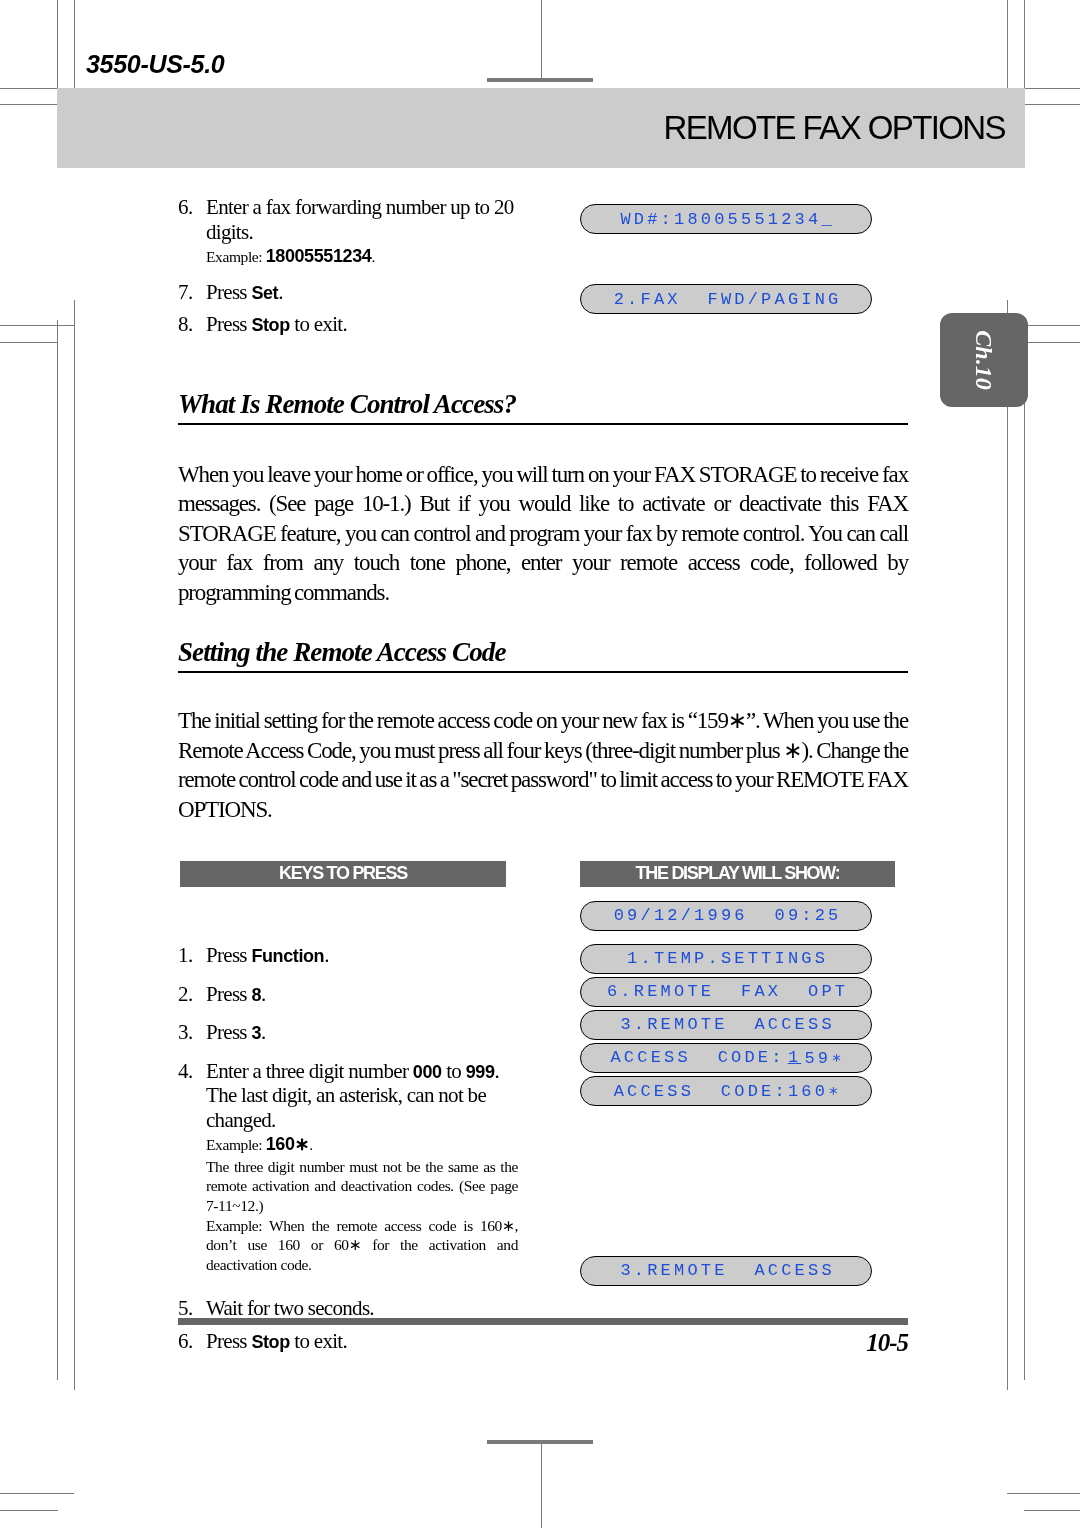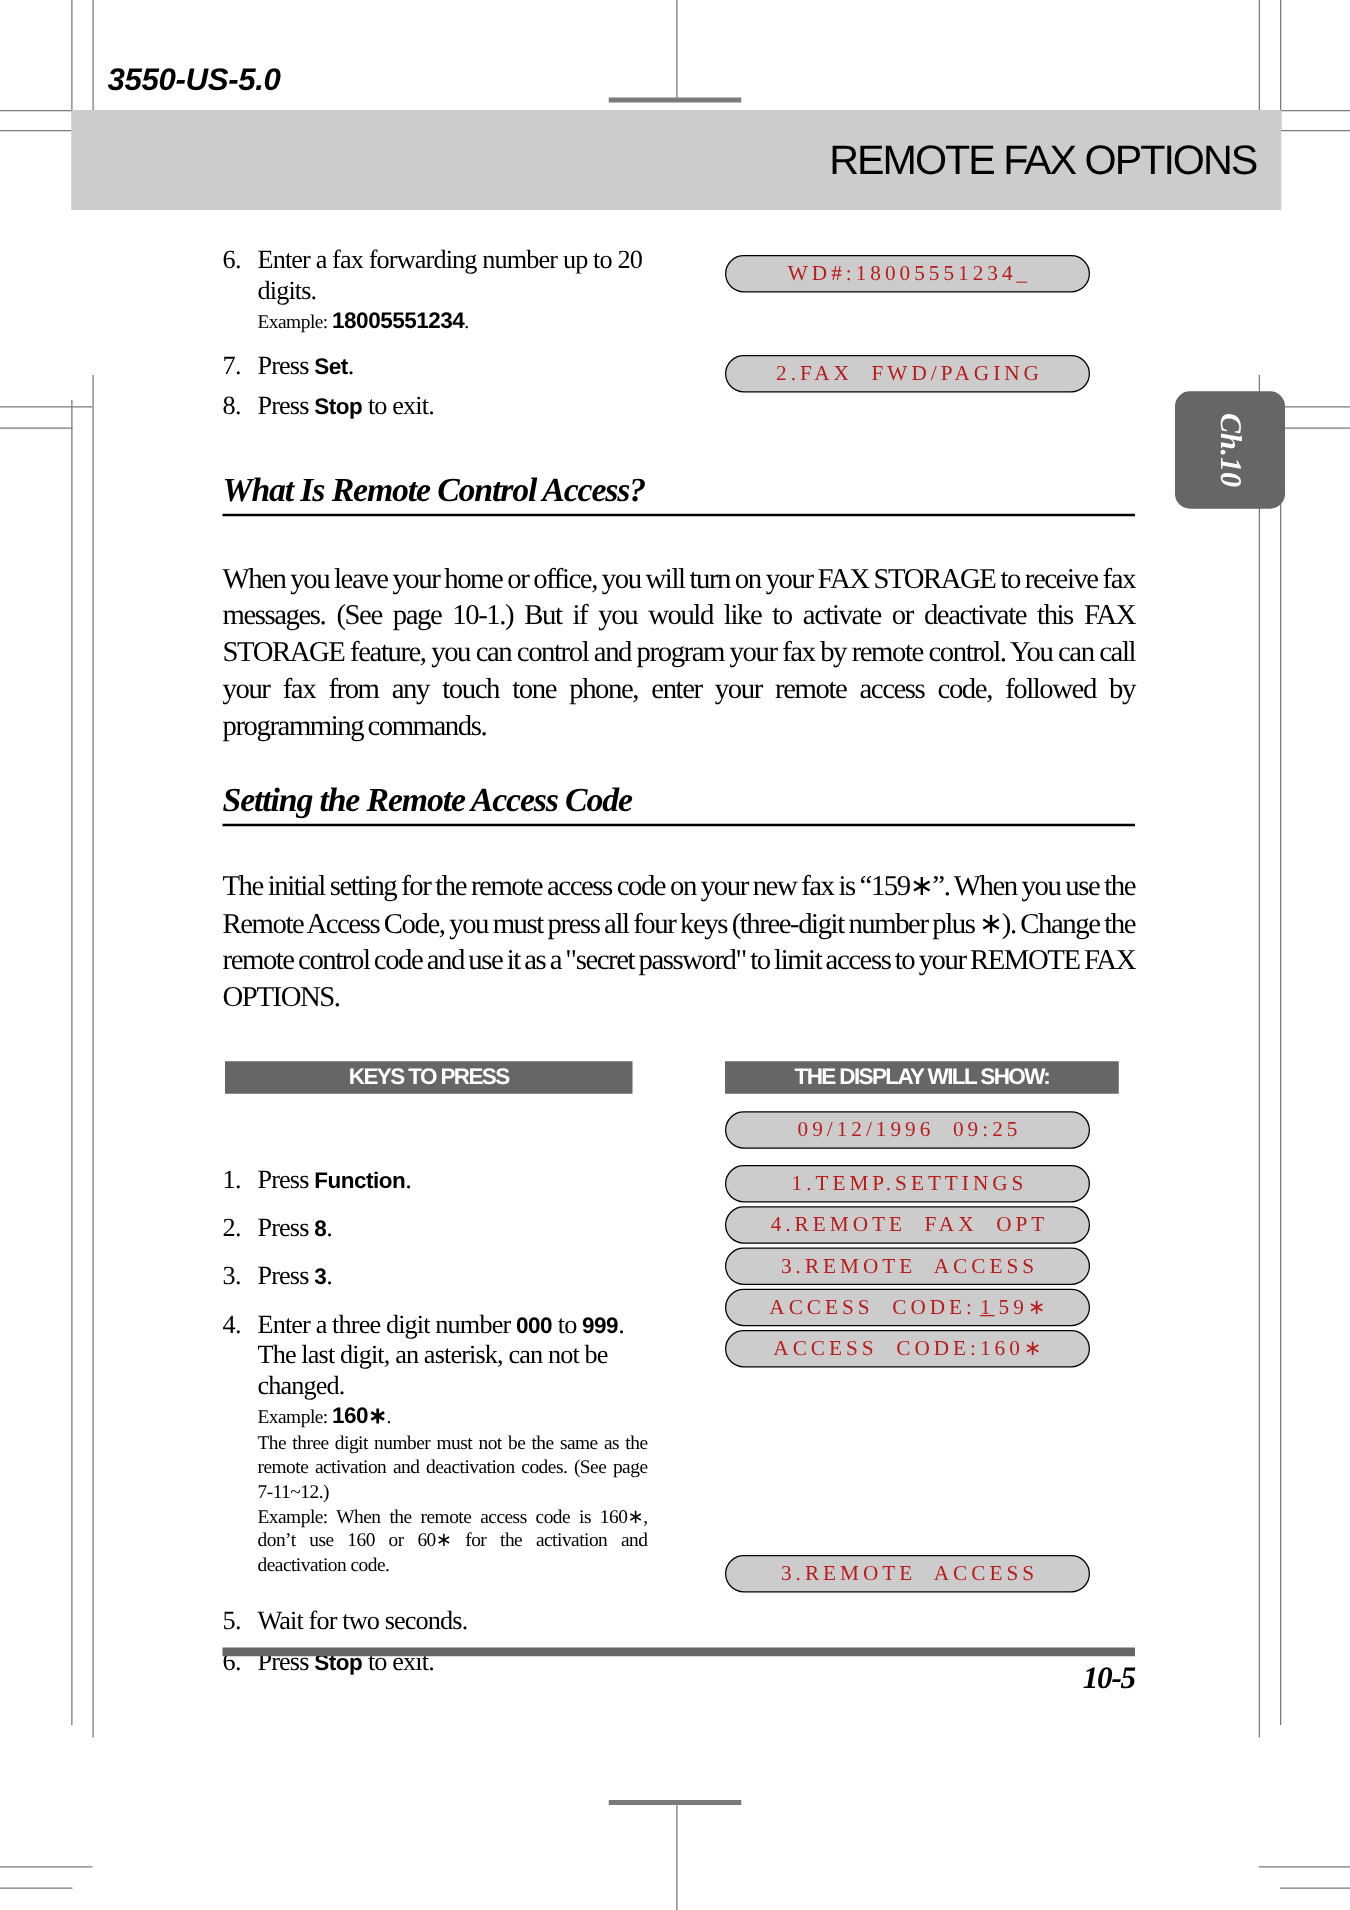--- a/index.html
+++ b/index.html
@@ -130,26 +130,26 @@
   .lcd {
     box-sizing: border-box;
     width: 292px;
     height: 30px;
     background: #cccccc;
     border: 1.6px solid #000;
     border-radius: 15px;
     display: flex;
     align-items: center;
     justify-content: center;
-    font-family: Liberation Serif, serif;
+    font-family: Liberation Mono, monospace;
     font-size: 17px;
     letter-spacing: 3.2px;
     text-indent: 3.2px;
     white-space: pre;
-    color: #b91c1c;
+    color: #1d4ed8;
   }
   .lcd .cursor { text-decoration: underline; }
 
   
   .section-h {
     font-family: "Liberation Serif", serif;
     font-weight: bold;
     font-style: italic;
     font-size: 27px;
     letter-spacing: -0.9px;
@@ -269,21 +269,21 @@
         <li>
           <span class="num">8.</span>
           <span>Press </span><span class="kb">Stop</span><span> to exit.</span>
         </li>
       </ol>
     </div>
     <div class="lcd" style="position:absolute; left:402px; top:9px;">WD#:18005551234_</div>
     <div class="lcd" style="position:absolute; left:402px; top:89px;text-align:right;">2.FAX  FWD/PAGING</div>
   </div>
 
-  <div class="section-h" style="margin-top:22px;">What Is Remote Control Access?</div>
+  <div class="section-h" style="margin-top:34px;">What Is Remote Control Access?</div>
   <div class="body-p" style="margin-top:35px;">When you leave your home or office, you will turn on your FAX STORAGE to receive fax messages. (See page 10-1.) But if you would like to activate or deactivate this FAX STORAGE feature, you can control and program your fax by remote control. You can call your fax from any touch tone phone, enter your remote access code, followed by programming commands.</div>
 
   <div class="section-h" style="margin-top:30px;">Setting the Remote Access Code</div>
   <div class="body-p" style="margin-top:33px;">The initial setting for the remote access code on your new fax is “159∗”. When you use the Remote Access Code, you must press all four keys (three-digit number plus ∗). Change the remote control code and use it as a "secret password" to limit access to your REMOTE FAX OPTIONS.</div>
 
   <div style="position:relative; margin-top:37px; height:26px;">
     <div class="bar" style="position:absolute; left:402px; width:315px;">THE DISPLAY WILL SHOW:</div>
     <div class="bar" style="position:absolute; left:2px;   width:326px;">KEYS TO PRESS</div>
   </div>
 
@@ -318,21 +318,21 @@
         </li>
         <li>
           <span class="num">6.</span>
           <span>Press </span><span class="kb">Stop</span><span> to exit.</span>
         </li>
       </ol>
     </div>
 
     <div class="lcd" style="position:absolute; left:402px; top:14px;">09/12/1996  09:25</div>
     <div class="lcd" style="position:absolute; left:402px; top:57px;">1.TEMP.SETTINGS</div>
-    <div class="lcd" style="position:absolute; left:402px; top:90px;">4.REMOTE  FAX  OPT</div>
+    <div class="lcd" style="position:absolute; left:402px; top:90px;">6.REMOTE  FAX  OPT</div>
     <div class="lcd" style="position:absolute; left:402px; top:123px;">3.REMOTE  ACCESS</div>
     <div class="lcd" style="position:absolute; left:402px; top:156px;"><span>ACCESS  CODE:</span><span class="cursor">1</span><span>59∗</span></div>
     <div class="lcd" style="position:absolute; left:402px; top:189px;">ACCESS  CODE:160∗</div>
     <div class="lcd" style="position:absolute; left:402px; top:369px;">3.REMOTE  ACCESS</div>
   </div>
 
 </div>
 
 <div id="footer-rule"></div>
 <div id="page-number">10-5</div>

